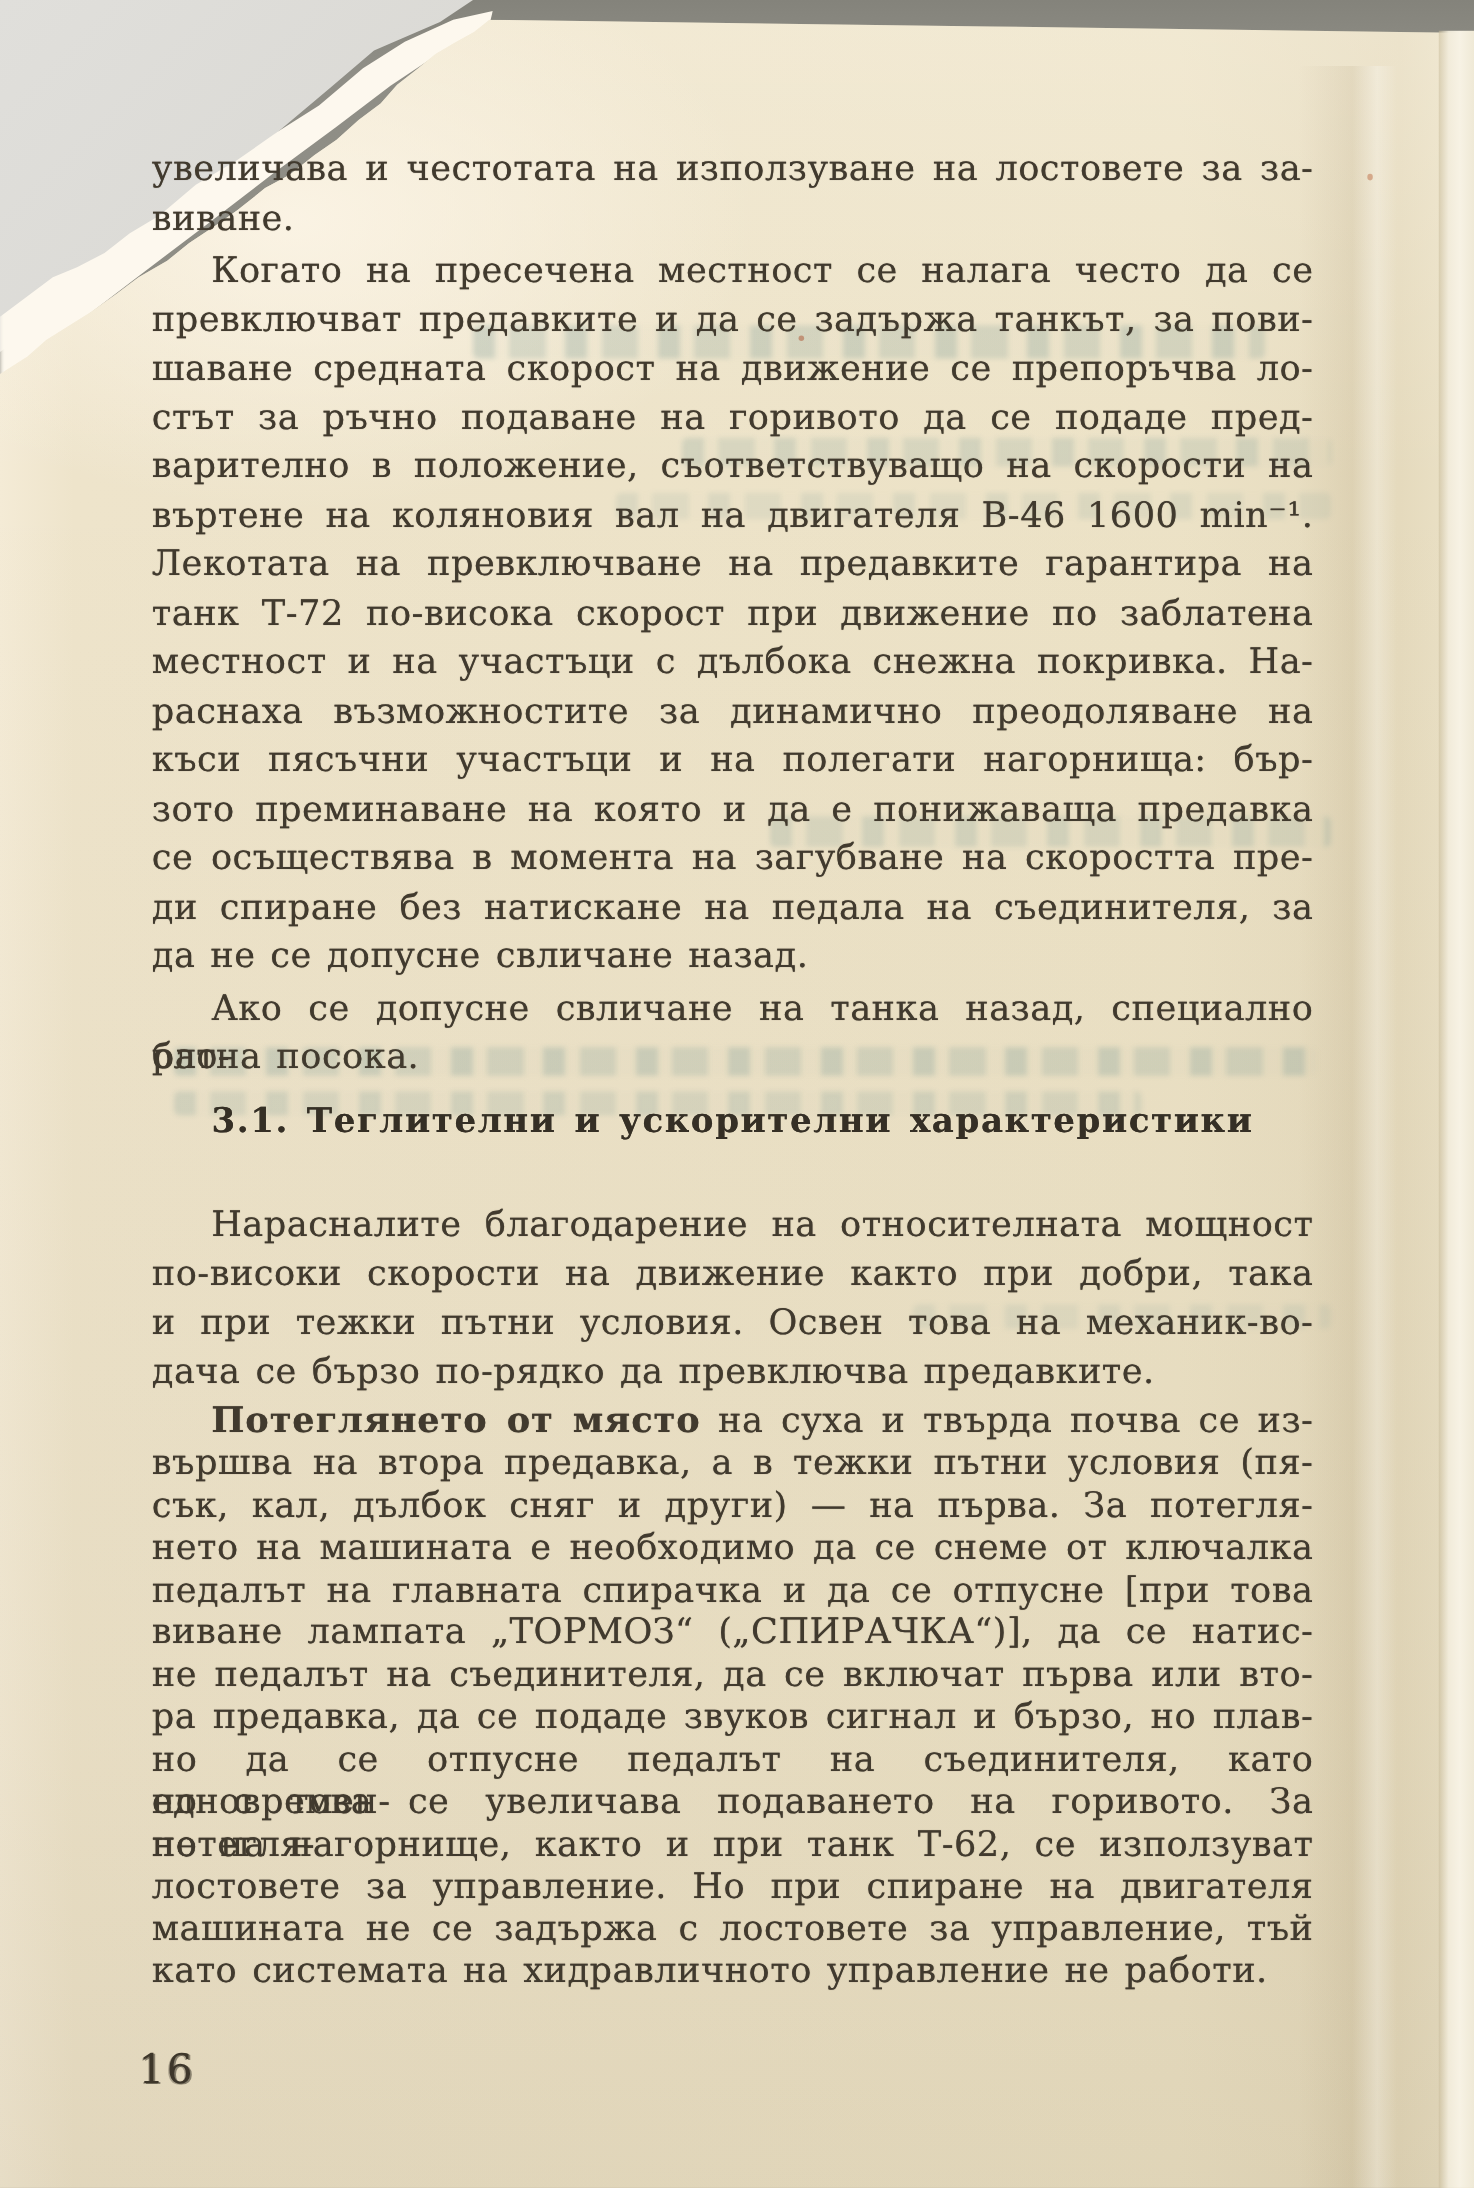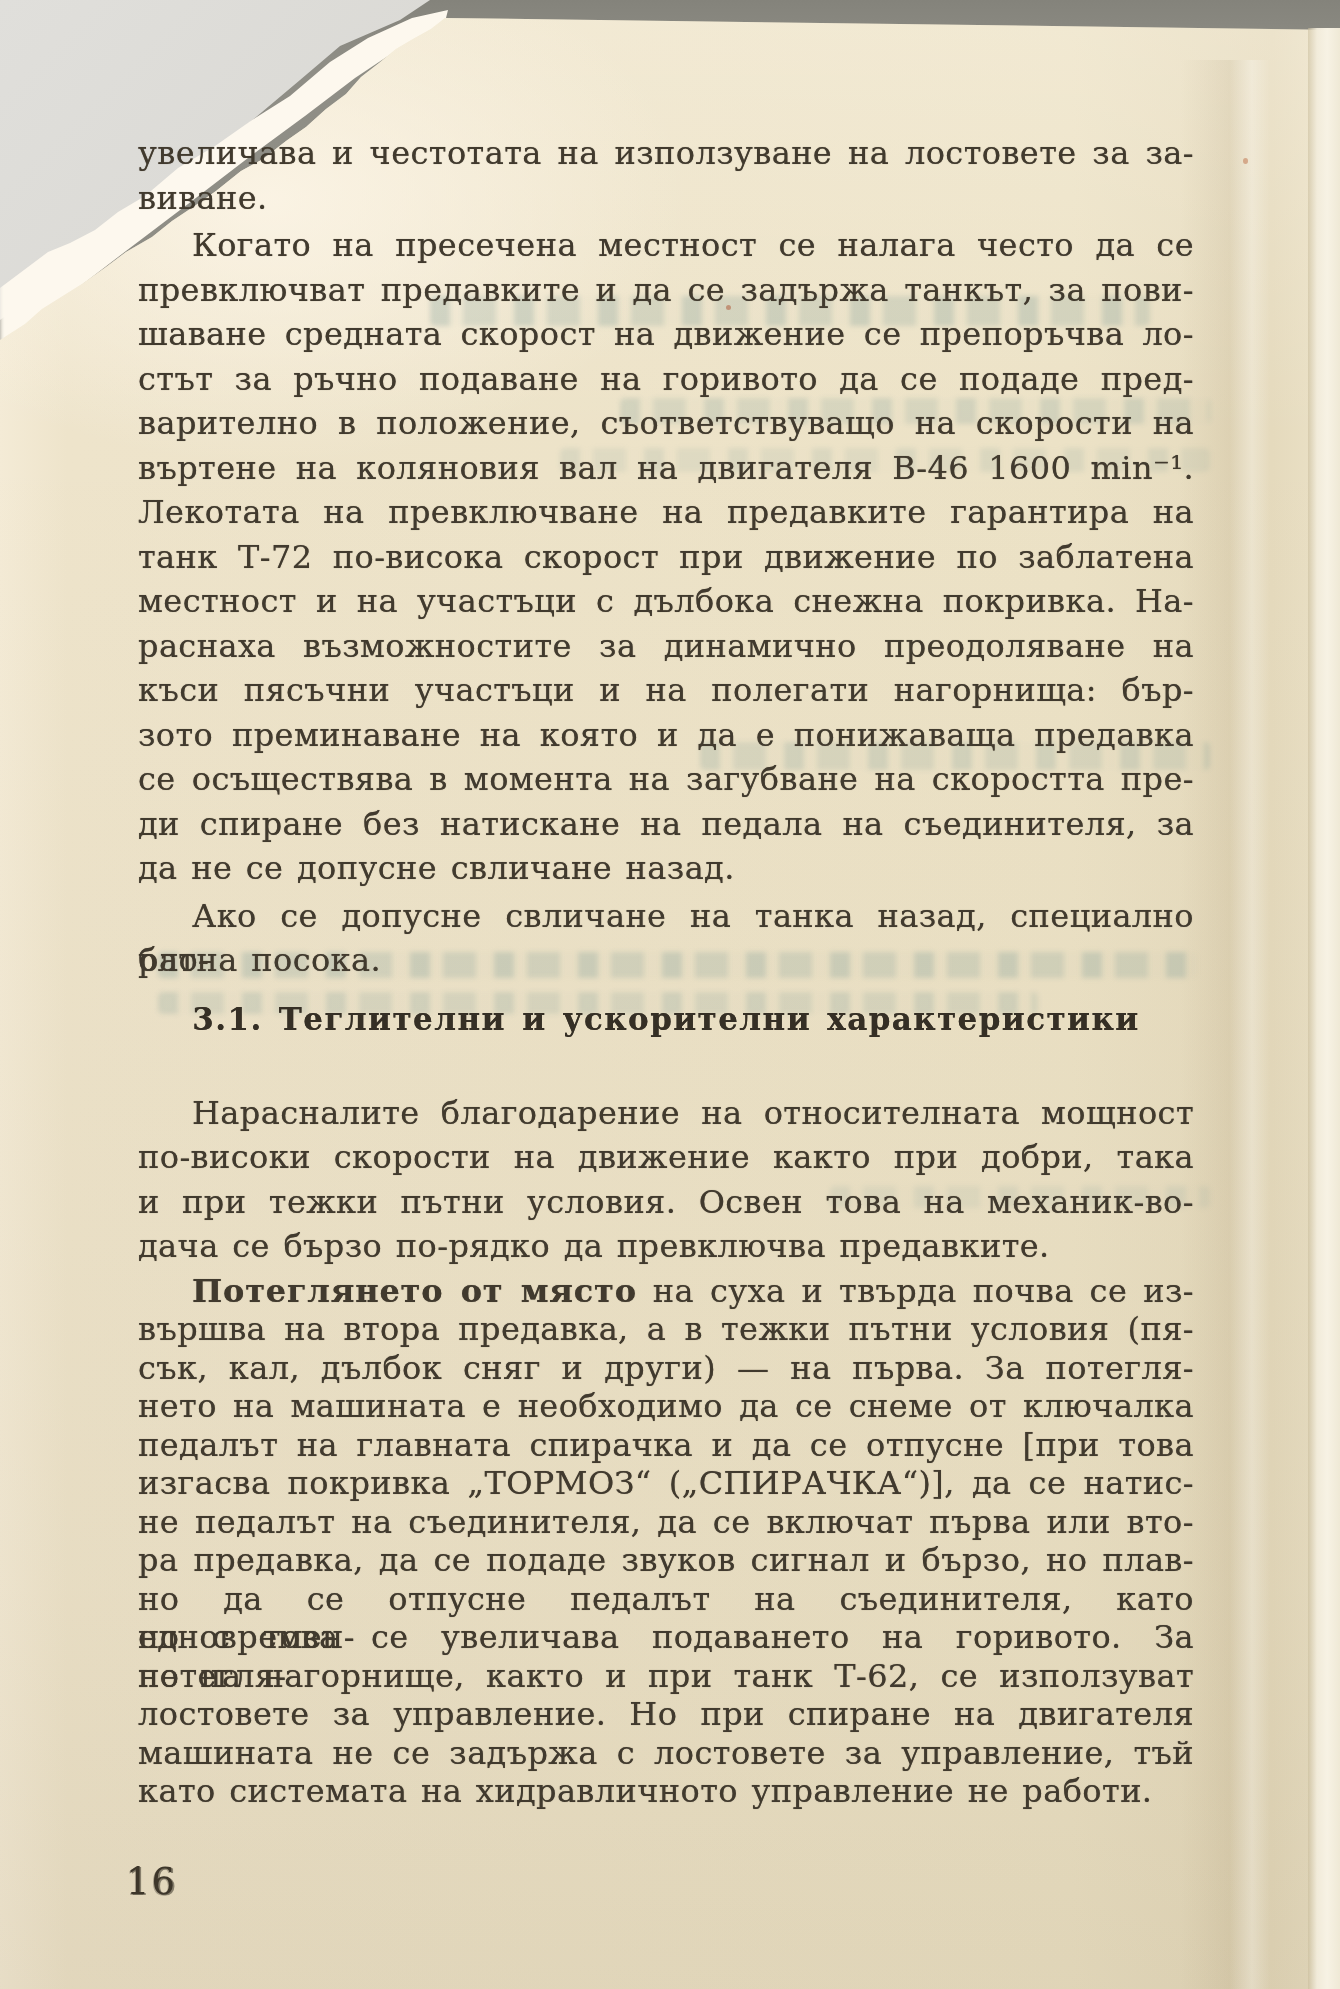--- a/index.html
+++ b/index.html
@@ -132,21 +132,21 @@
       <div class="line just">по-високи скорости на движение както при добри, така</div>
       <div class="line just">и при тежки пътни условия. Освен това на механик-во-</div>
       <div class="line">дача се бързо по-рядко да превключва предавките.</div>
     </div>
     <div class="para tight">
       <div class="line just ind"><span class="lead">Потеглянето от място</span> на суха и твърда почва се из-</div>
       <div class="line just">вършва на втора предавка, а в тежки пътни условия (пя-</div>
       <div class="line just">сък, кал, дълбок сняг и други) — на първа. За потегля-</div>
       <div class="line just">нето на машината е необходимо да се снеме от ключалка</div>
       <div class="line just">педалът на главната спирачка и да се отпусне [при това</div>
-      <div class="line just">изгасва покривка „ТОРМОЗ“ („СПИРАЧКА“)], да се натис-</div>
+      <div class="line just">виване лампата „ТОРМОЗ“ („СПИРАЧКА“)], да се натис-</div>
       <div class="line just">не педалът на съединителя, да се включат първа или вто-</div>
       <div class="line just">ра предавка, да се подаде звуков сигнал и бързо, но плав-</div>
       <div class="line just">но да се отпусне педалът на съединителя, като едновремен-</div>
       <div class="line just">но с това се увеличава подаването на горивото. За потегля-</div>
       <div class="line just">не на нагорнище, както и при танк Т-62, се използуват</div>
       <div class="line just">лостовете за управление. Но при спиране на двигателя</div>
       <div class="line just">машината не се задържа с лостовете за управление, тъй</div>
       <div class="line">като системата на хидравличното управление не работи.</div>
     </div>
   </div>

